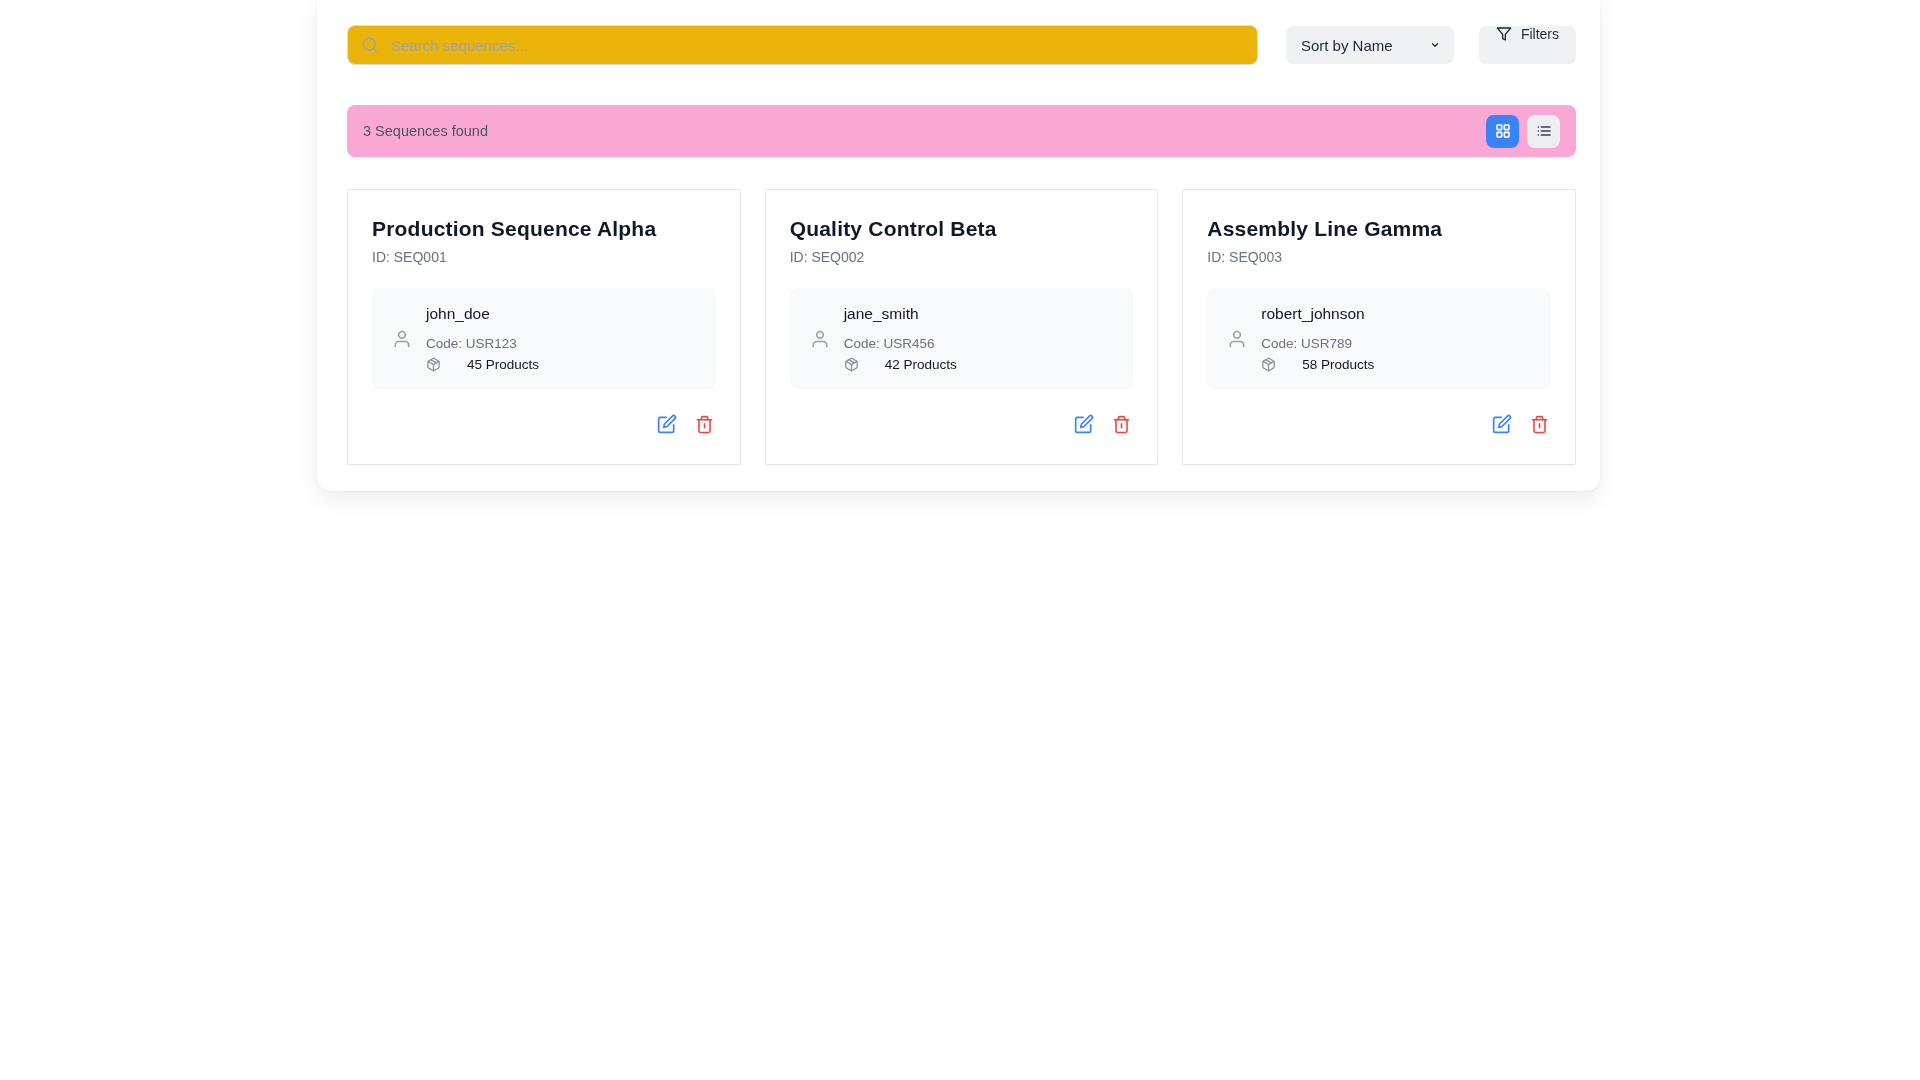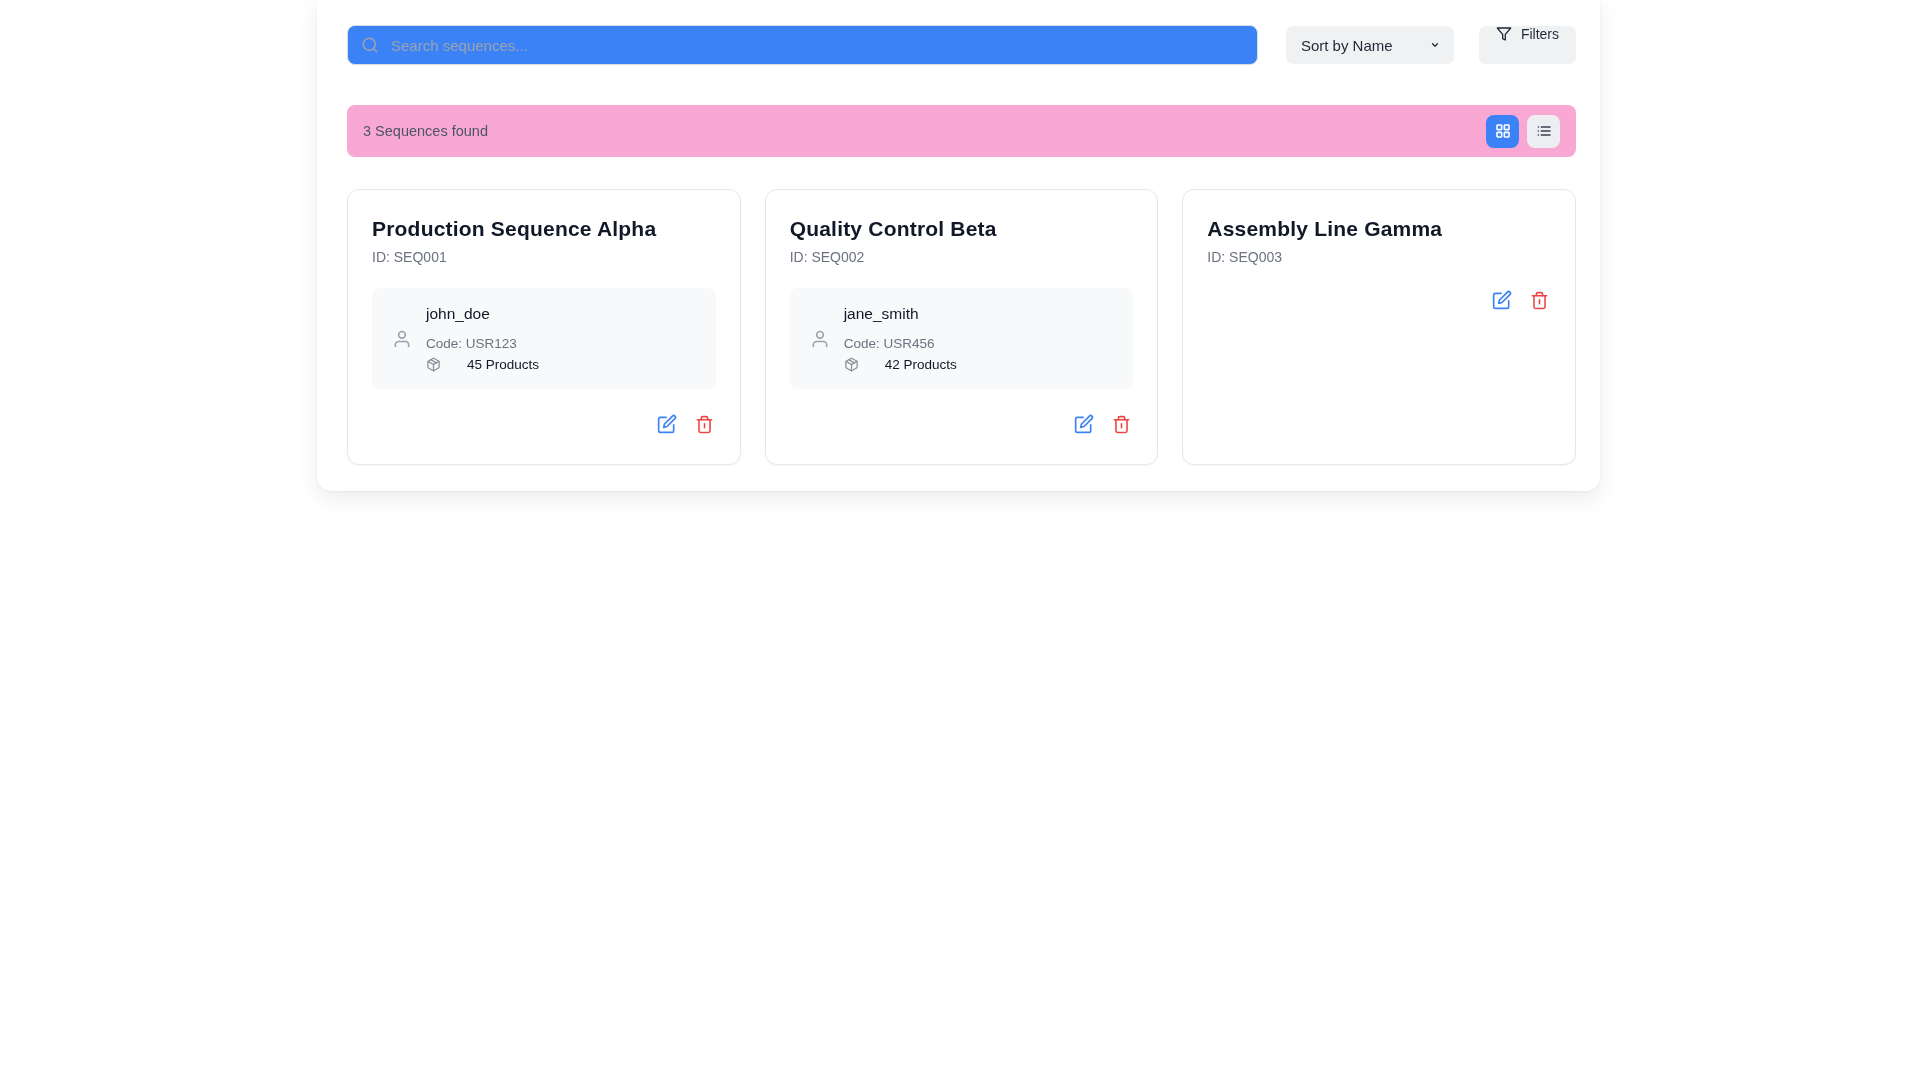--- a/index.html
+++ b/index.html
@@ -23,21 +23,21 @@
     padding: 25px 24px 26px 30px;
   }
 
   
   .toolbar { display: flex; align-items: center; }
   .search-box {
     flex: 1;
     height: 40px;
     border: 1px solid #d9dce2;
     border-radius: 8px;
-    background: #3b82f6;
+    background: #eab308;
     display: flex;
     align-items: center;
     padding: 0 13px;
     gap: 10px;
   }
   .search-box svg { flex: 0 0 auto; }
   .search-box input {
     flex: 1;
     border: none;
     outline: none;
@@ -116,21 +116,21 @@
   
   .cards {
     margin-top: 32px;
     display: grid;
     grid-template-columns: repeat(3, 1fr);
     gap: 24px;
   }
   .card {
     background: #ffffff;
     border: 1px solid #e5e7eb;
-    border-radius: 12px;
+    border-radius: 2px;
     padding: 27px 24px 30px;
     box-shadow: 0 1px 2px rgba(15, 23, 42, 0.04);
   }
   .card-title {
     margin: 0;
     font-size: 21px;
     font-weight: 700;
     color: #111827;
     letter-spacing: 0.2px;
   }
@@ -304,20 +304,39 @@
               <path d="M19 6v14a2 2 0 0 1-2 2H7a2 2 0 0 1-2-2V6m3 0V4a2 2 0 0 1 2-2h4a2 2 0 0 1 2 2v2"></path>
               <line x1="12" y1="11" x2="12" y2="16"></line>
             </svg>
         </button>
       </div>
     </article>
 
     <article class="card">
       <h2 class="card-title">Assembly Line Gamma</h2>
       <div class="card-id">ID: SEQ003</div>
+      <div class="user-box">
+        <svg width="20" height="20" viewBox="0 0 24 24" fill="none" stroke="#9ca3af" stroke-width="2" stroke-linecap="round" stroke-linejoin="round">
+            <path d="M20 21v-2a4 4 0 0 0-4-4H8a4 4 0 0 0-4 4v2"></path>
+            <circle cx="12" cy="7" r="4"></circle>
+          </svg>
+        <div class="user-text">
+          <div class="user-name">robert_johnson</div>
+          <div class="user-code">Code: USR789</div>
+          <div class="products-row">
+            <svg width="15" height="15" viewBox="0 0 24 24" fill="none" stroke="#8a919c" stroke-width="2" stroke-linecap="round" stroke-linejoin="round">
+                <line x1="16.5" y1="9.4" x2="7.5" y2="4.21"></line>
+                <path d="M21 16V8a2 2 0 0 0-1-1.73l-7-4a2 2 0 0 0-2 0l-7 4A2 2 0 0 0 3 8v8a2 2 0 0 0 1 1.73l7 4a2 2 0 0 0 2 0l7-4A2 2 0 0 0 21 16z"></path>
+                <polyline points="3.27 6.96 12 12.01 20.73 6.96"></polyline>
+                <line x1="12" y1="22.08" x2="12" y2="12"></line>
+              </svg>
+            <span>58 Products</span>
+          </div>
+        </div>
+      </div>
       <div class="card-actions">
         <button class="icon-btn">
           <svg width="20" height="20" viewBox="0 0 24 24" fill="none" stroke="#3b82f6" stroke-width="2" stroke-linecap="round" stroke-linejoin="round">
               <path d="M11 4H4a2 2 0 0 0-2 2v14a2 2 0 0 0 2 2h14a2 2 0 0 0 2-2v-7"></path>
               <path d="M18.5 2.5a2.121 2.121 0 0 1 3 3L12 15l-4 1 1-4 9.5-9.5z"></path>
             </svg>
         </button>
         <button class="icon-btn">
           <svg width="19" height="19" viewBox="0 0 24 24" fill="none" stroke="#ef4444" stroke-width="2" stroke-linecap="round" stroke-linejoin="round">
               <polyline points="3 6 5 6 21 6"></polyline>

